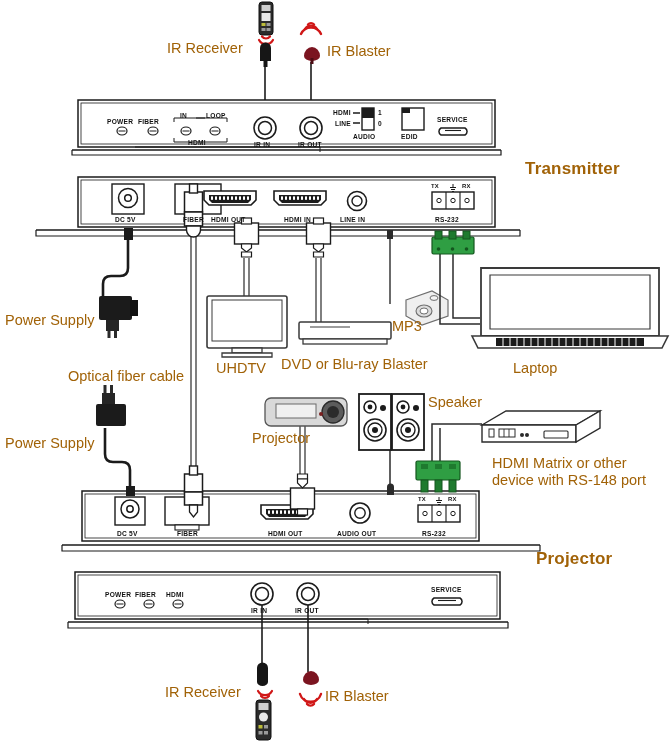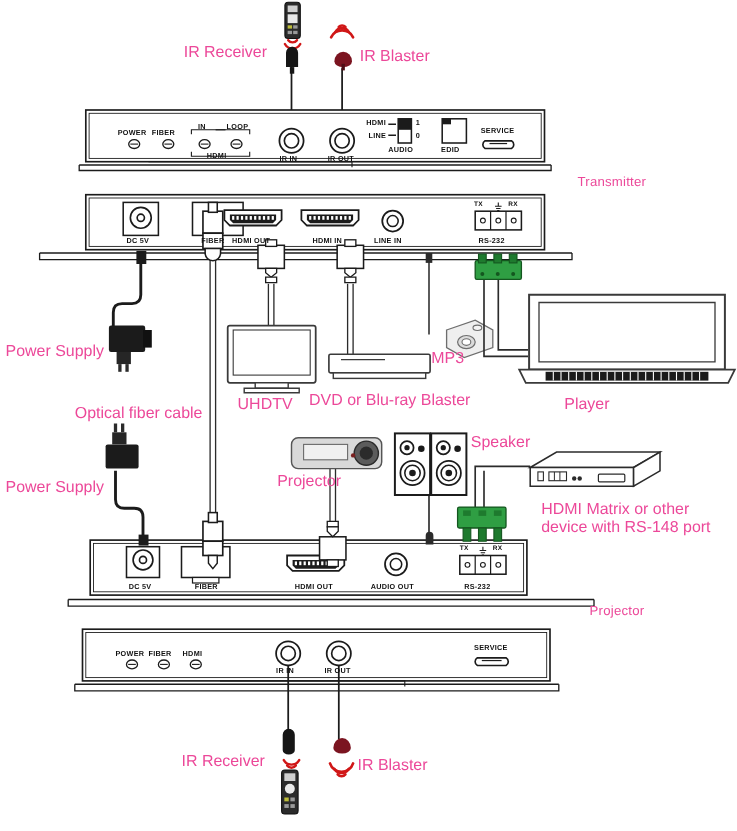--- a/index.html
+++ b/index.html
@@ -13,27 +13,27 @@
     position:relative;
     width:670px;
     height:755px;
     overflow:hidden;
     background:#ffffff;
   }
   .abs{position:absolute;}
   .lbl{
     position:absolute;
     font-size:14.5px;
-    color:#ec4899;
+    color:#a16207;
     white-space:nowrap;
     line-height:1.15;
   }
   .lbl-bold{
-    font-weight:normal;
-    font-size:12px;
+    font-weight:bold;
+    font-size:17px;
     letter-spacing:.2px;
   }
   .panel-txt{
     position:absolute;
     font-size:6.6px;
     font-weight:bold;
     color:#111;
     white-space:nowrap;
     letter-spacing:.25px;
     font-family:"Liberation Sans", sans-serif;
@@ -515,21 +515,21 @@
   <div class="panel-txt tiny" style="left:431px;top:183px;">TX</div>
   <div class="panel-txt tiny" style="left:462px;top:183px;">RX</div>
 
   <div class="lbl lbl-bold" style="left:525px;top:159px;">Transmitter</div>
 
   <div class="lbl" style="left:5px;top:312px;">Power Supply</div>
   <div class="lbl" style="left:68px;top:368px;">Optical fiber cable</div>
   <div class="lbl" style="left:216px;top:360px;">UHDTV</div>
   <div class="lbl" style="left:281px;top:356px;">DVD or Blu-ray Blaster</div>
   <div class="lbl" style="left:392px;top:318px;">MP3</div>
-  <div class="lbl" style="left:513px;top:360px;">Player</div>
+  <div class="lbl" style="left:513px;top:360px;">Laptop</div>
   <div class="lbl" style="left:5px;top:435px;">Power Supply</div>
   <div class="lbl" style="left:252px;top:430px;">Projector</div>
   <div class="lbl" style="left:428px;top:394px;">Speaker</div>
   <div class="lbl" style="left:492px;top:455px;">HDMI Matrix or other</div>
   <div class="lbl" style="left:492px;top:472px;">device with RS-148 port</div>
 
   <div class="panel-txt" style="left:117px;top:530px;">DC 5V</div>
   <div class="panel-txt" style="left:177px;top:530px;">FIBER</div>
   <div class="panel-txt" style="left:268px;top:530px;">HDMI OUT</div>
   <div class="panel-txt" style="left:337px;top:530px;">AUDIO OUT</div>

